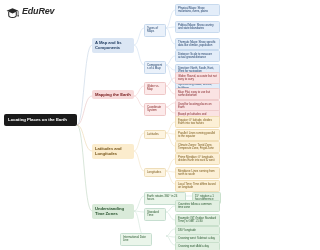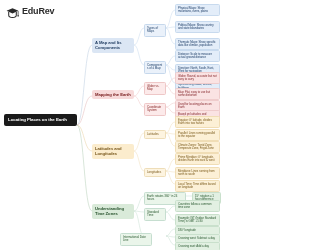--- a/index.html
+++ b/index.html
@@ -7,21 +7,21 @@
     width: 223px; height: 250px;
     background: #ffffff;
     font-family: "Liberation Sans", sans-serif;
     overflow: hidden;
   }
   #stage { position: relative; width: 223px; height: 250px; background:#fff; }
 
   
   .logo { position:absolute; left:6px; top:5px; display:flex; align-items:center; gap:3px; }
   .logo-cap { width:13px; height:12px; position:relative; }
-  .logo-text { font-size:9px; font-weight:700; color:#2b2b2b; letter-spacing:-0.2px; }
+  .logo-text { font-size:9px; font-weight:700; color:#2b2b2b; letter-spacing:-0.2px;font-style:italic; }
 
   
   #wires { position:absolute; left:0; top:0; width:223px; height:250px; }
   #wires path { fill:none; stroke-width:0.5; }
 
   
   .node {
     position:absolute;
     border-radius:2px;
     padding:1px 2px;

